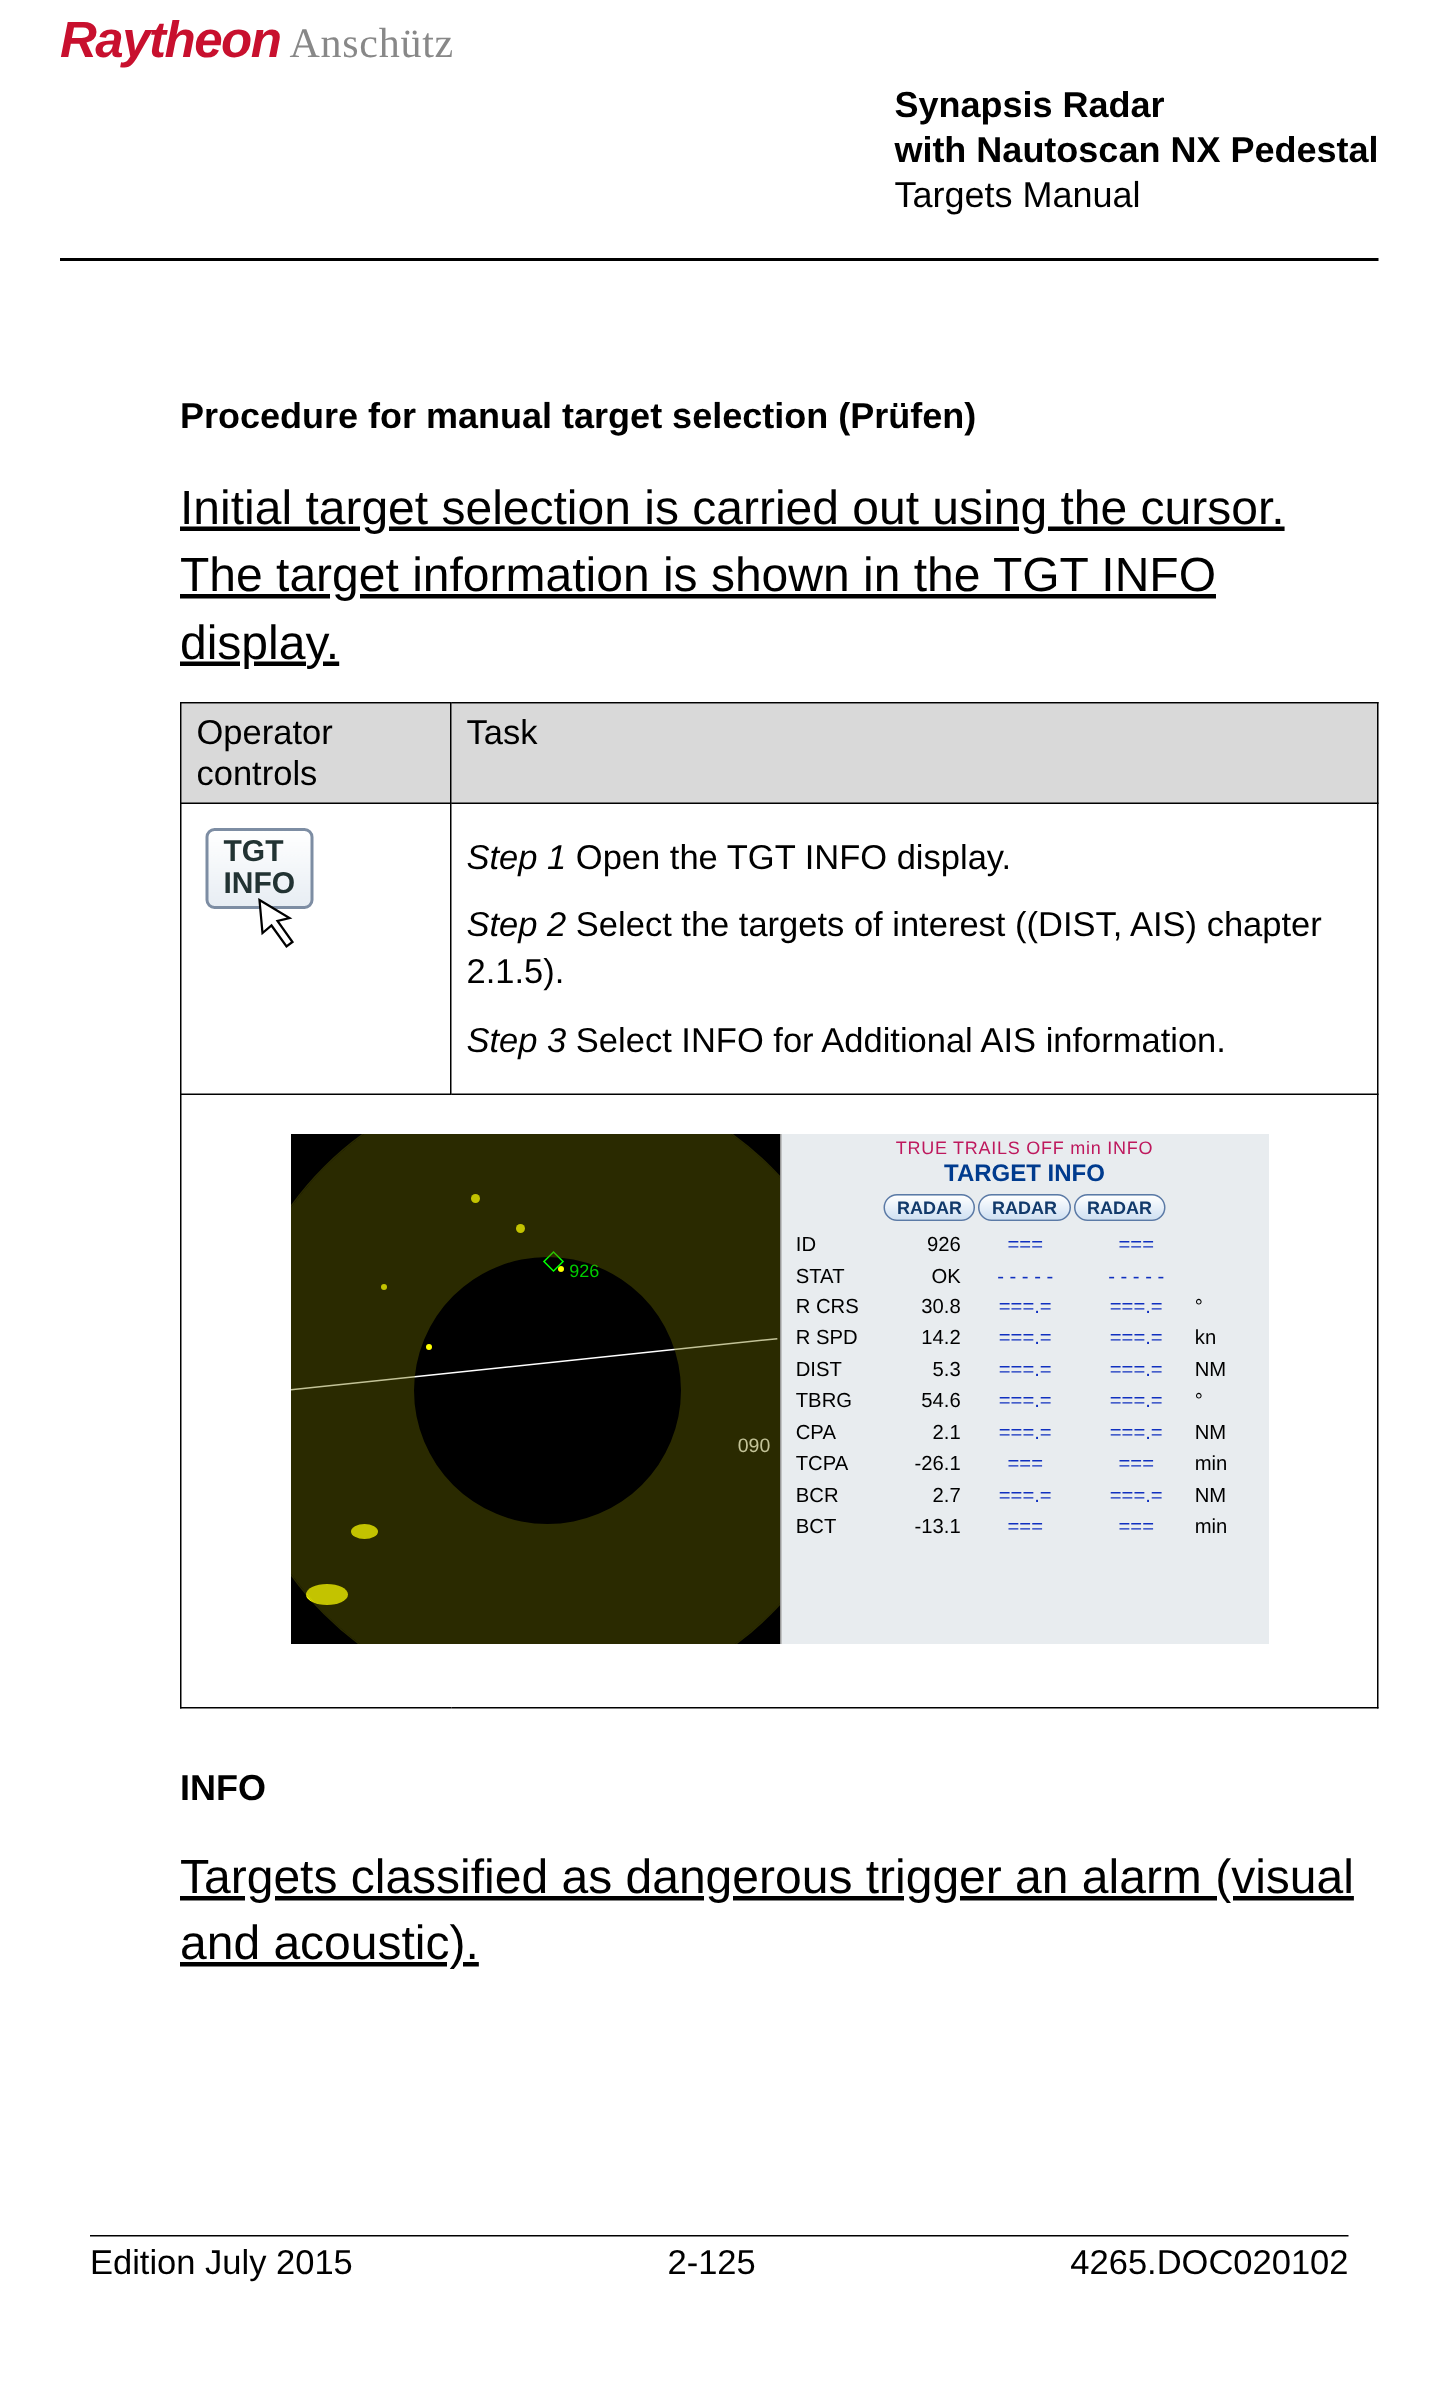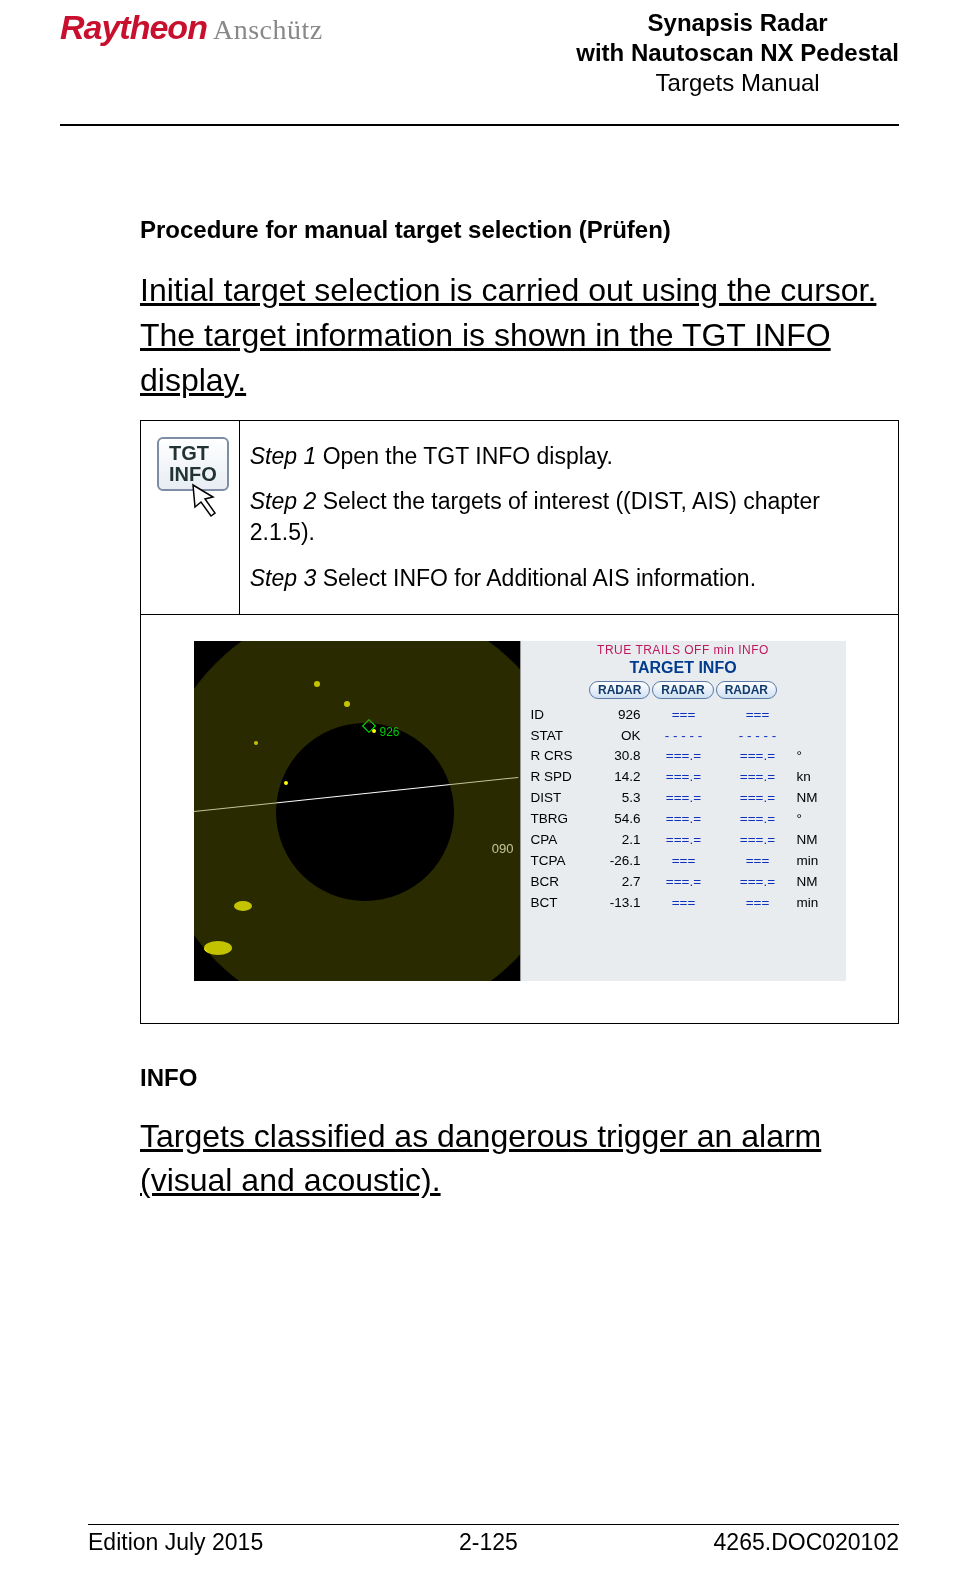--- a/index.html
+++ b/index.html
@@ -1,22 +1,22 @@
 <!DOCTYPE html>
 <html><head>
 <meta charset="utf-8">
 <style>
   * { box-sizing: border-box; margin: 0; padding: 0; }
   html, body { width: 959px; height: 1591px; background: #fff; font-family: Arial, Helvetica, sans-serif; color: #000; }
-  .page { position: relative; width: 959px; height: 1574px; padding: 0 60px; }
+  .page { position: relative; width: 959px; height: 1574px; padding: 0 40px; }
   .header { display: flex; justify-content: space-between; align-items: flex-start; padding-top: 8px; padding-bottom: 4px; }
   .logo { display: flex; align-items: baseline; gap: 6px; }
   .logo-ray { font-family: Arial, Helvetica, sans-serif; font-weight: 900; font-style: italic; color: #c8102e; font-size: 34px; letter-spacing: -1px; }
   .logo-ansch { font-family: "Times New Roman", serif; color: #888; font-size: 28px; letter-spacing: 0.5px; }
-  .header-right { text-align: center; font-size: 24px; line-height: 1.25; }
+  .header-right { text-align: left; font-size: 24px; line-height: 1.25; margin-top: 48px; }
   .header-right .bold { font-weight: 700; }
   .hr-thick { border: none; border-top: 2px solid #000; margin-top: 22px; }
   .content { padding: 90px 0 0 80px; }
   .sect-title { font-size: 24px; font-weight: 700; margin-bottom: 24px; }
   .para { font-size: 32px; line-height: 1.4; margin-bottom: 18px; text-decoration: underline; }
   table.ops { width: 100%; border-collapse: collapse; }
   table.ops td, table.ops th { border: 1px solid #000; vertical-align: top; padding: 6px 10px; font-size: 23px; text-align: left; font-weight: 400; }
   table.ops th { background: #d9d9d9; }
   .step { margin: 14px 0; line-height: 1.35; }
   .step-em { font-style: italic; }
@@ -41,21 +41,21 @@
   .radar-tab { border:1px solid #5b7aa6; border-radius:10px; background:linear-gradient(#fff,#cfe0f2); font-size:12px; font-weight:700; color:#123a6b; padding:1px 8px; }
   .info-grid { padding: 0 8px 0 10px; }
   .info-row { display:flex; font-size:13.5px; line-height:1.55; font-family: Arial, sans-serif; }
   .info-row .lbl { width: 56px; }
   .info-row .v1 { width: 60px; text-align:right; padding-right:6px; }
   .info-row .v2 { width: 74px; text-align:center; }
   .info-row .v3 { width: 74px; text-align:center; }
   .info-row .unit { width: 34px; text-align:left; padding-left:2px; }
   .blue { color:#1030c0; }
   .sub-title { font-size: 24px; font-weight: 700; margin: 40px 0 22px; }
-  .footer { position: absolute; left: 60px; right: 60px; bottom: 18px; margin-left: 28px; }
+  .footer { position: absolute; left: 60px; right: 60px; bottom: 52px; }
   .hr-thin { border: none; border-top: 1px solid #000; }
   .footer-row { display:flex; justify-content:space-between; font-size:23px; padding-top:4px; }
 </style>
 </head>
 <body>
 
 <div class="page">
   <div class="header">
     <div class="logo">
       <span class="logo-ray">Raytheon</span>
@@ -68,20 +68,24 @@
     </div>
   </div>
   <hr class="hr-thick">
 
   <div class="content">
     <div class="sect-title">Procedure for manual target selection (Prüfen)</div>
     <div class="para">Initial target selection is carried out using the cursor. The target information is shown in the TGT INFO display.</div>
 
     <table class="ops">
       <tbody>
+          <tr>
+        <th style="width:180px;">Operator controls</th>
+        <th>Task</th>
+      </tr>
       <tr>
         <td>
           <div class="tgt-btn">
             <div>TGT</div>
             <div>INFO</div>
           </div>
           <div class="pointer">
             <svg width="44" height="44" viewBox="0 0 44 44">
               <polygon points="6,6 26,18 18,20 28,34 24,37 14,23 8,28" fill="#fff" stroke="#000" stroke-width="1.5"></polygon>
             </svg>

